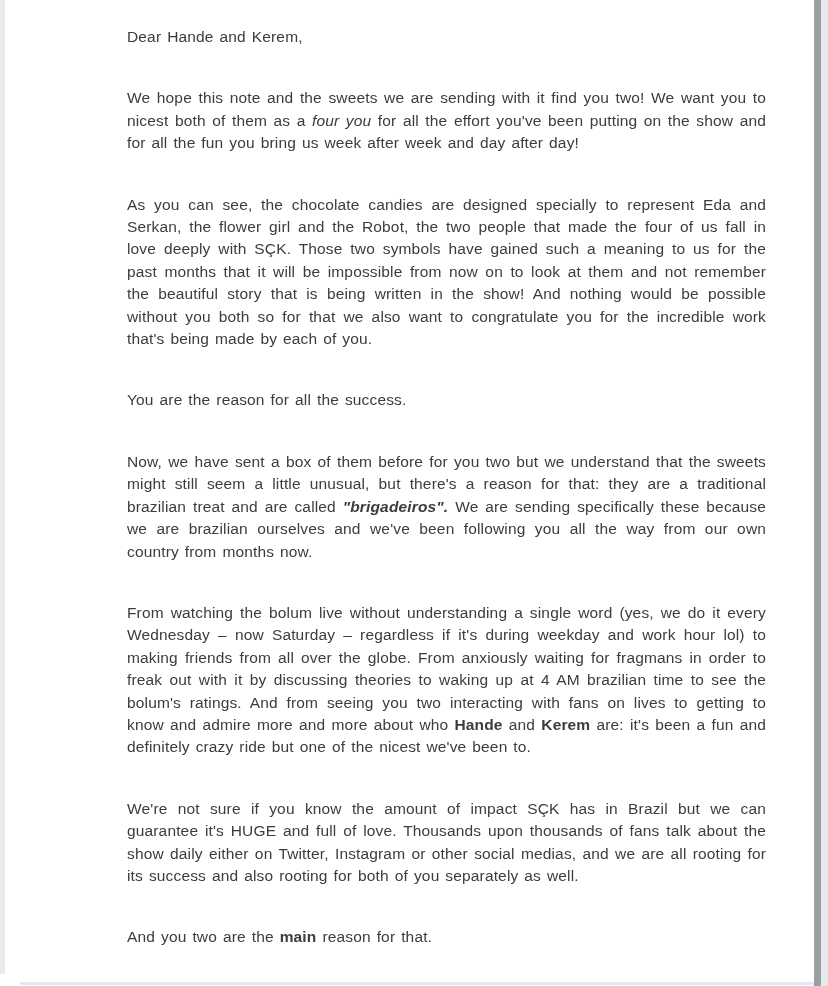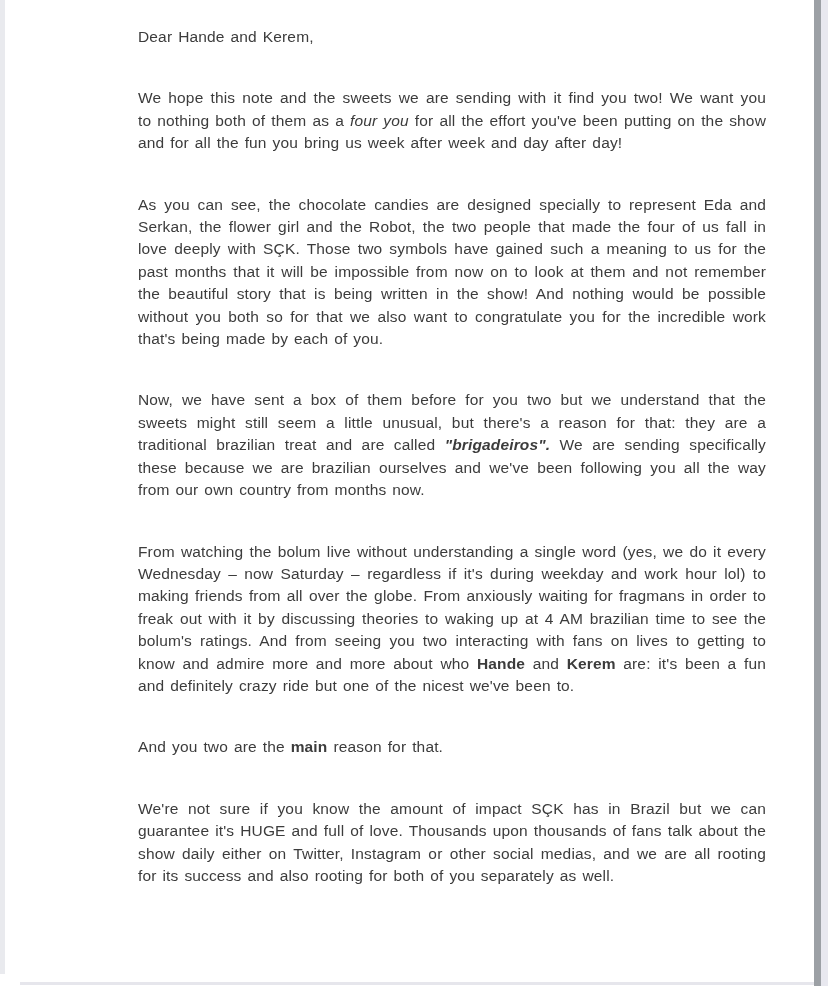--- a/index.html
+++ b/index.html
@@ -46,41 +46,42 @@
     left: 122px;
     top: 26px;
     width: 644px;
     color: #3c3c3c;
     font-size: 15.5px;
     line-height: 22.4px;
     letter-spacing: 0.15px;
     word-spacing: 1.5px;
   }
   .letter p {
-    margin: 0 0 39px 16px;
+    margin: 0 0 39px 5px;
     text-align: justify;
   }
   .letter p.greeting {
     text-align: left;
   }
 </style>
 </head>
 <body>
 
 <div id="canvas">
 
   <div class="edge-left"></div>
   <div class="edge-right-bar"></div>
   <div class="edge-right-gutter"></div>
   <div class="edge-bottom"></div>
 
   <div class="letter">
     <p class="greeting">Dear Hande and Kerem,</p>
 
-    <p><span>We hope this note and the sweets we are sending with it find you two! We want you to nothing both of them as a </span><span style="font-style: italic;">four you</span><span> for all the effort you've been putting on the show and for all the fun you bring us week after week and day after day!</span></p>
+    <p><span>We hope this note and the sweets we are sending with it find you two! We want you to nicest both of them as a </span><span style="font-style: italic;">four you</span><span> for all the effort you've been putting on the show and for all the fun you bring us week after week and day after day!</span></p>
     <p><span>As you can see, the chocolate candies are designed specially to represent Eda and Serkan, the flower girl and the Robot, the two people that made the four of us fall in love deeply with SÇK. Those two symbols have gained such a meaning to us for the past months that it will be impossible from now on to look at them and not remember the beautiful story that is being written in the show! And nothing would be possible without you both so for that we also want to congratulate you for the incredible work that's being made by each of you.</span></p>
+    <p><span>You are the reason for all the success.</span></p>
     <p><span>Now, we have sent a box of them before for you two but we understand that the sweets might still seem a little unusual, but there's a reason for that: they are a traditional brazilian treat and are called </span><span style="font-weight: bold; font-style: italic;">"brigadeiros".</span><span> We are sending specifically these because we are brazilian ourselves and we've been following you all the way from our own country from months now.</span></p>
     <p><span>From watching the bolum live without understanding a single word (yes, we do it every Wednesday – now Saturday – regardless if it's during weekday and work hour lol) to making friends from all over the globe. From anxiously waiting for fragmans in order to freak out with it by discussing theories to waking up at 4 AM brazilian time to see the bolum's ratings. And from seeing you two interacting with fans on lives to getting to know and admire more and more about who </span><span style="font-weight: bold;">Hande</span><span> and </span><span style="font-weight: bold;">Kerem</span><span> are: it's been a fun and definitely crazy ride but one of the nicest we've been to.</span></p>
+    <p><span>We're not sure if you know the amount of impact SÇK has in Brazil but we can guarantee it's HUGE and full of love. Thousands upon thousands of fans talk about the show daily either on Twitter, Instagram or other social medias, and we are all rooting for its success and also rooting for both of you separately as well.</span></p>
     <p><span>And you two are the </span><span style="font-weight: bold;">main</span><span> reason for that.</span></p>
-    <p><span>We're not sure if you know the amount of impact SÇK has in Brazil but we can guarantee it's HUGE and full of love. Thousands upon thousands of fans talk about the show daily either on Twitter, Instagram or other social medias, and we are all rooting for its success and also rooting for both of you separately as well.</span></p>
   </div>
 
 </div>
 
 </body></html>

